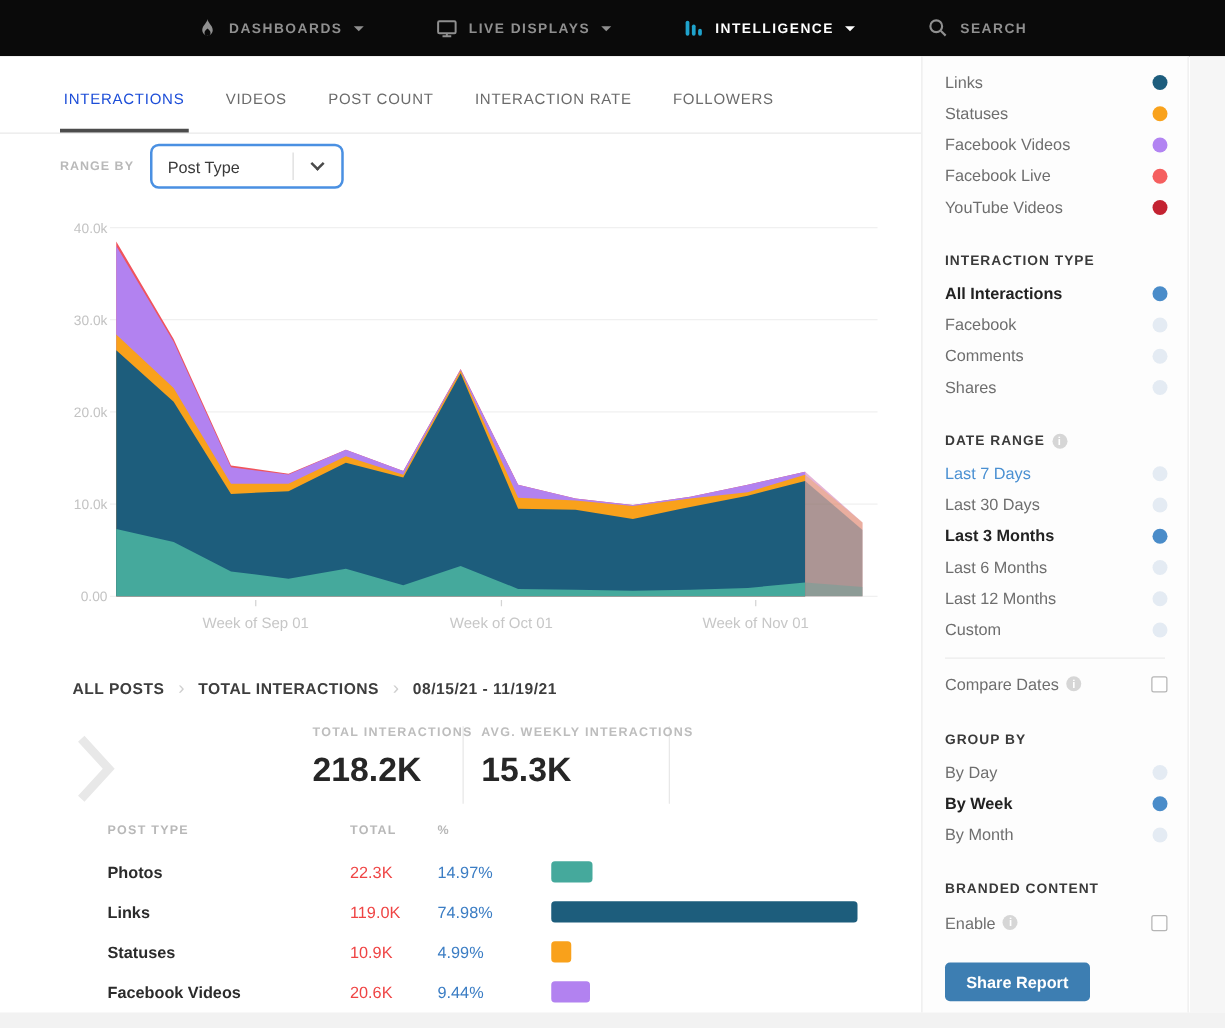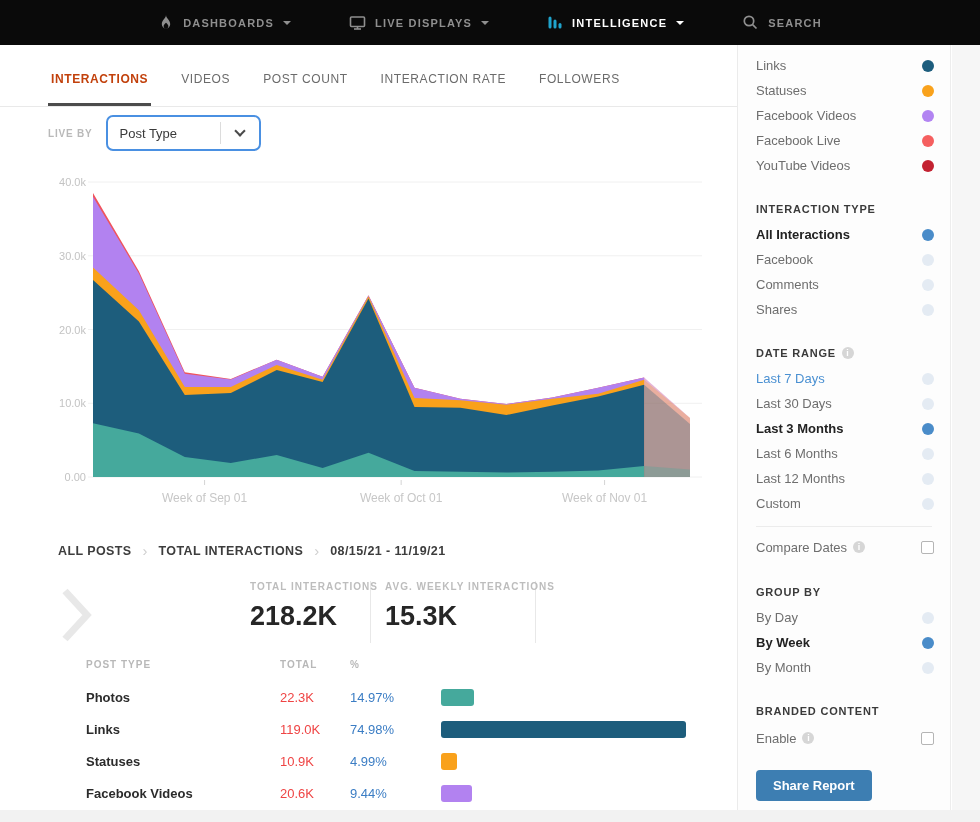--- a/index.html
+++ b/index.html
@@ -22,21 +22,21 @@
   #sidebar { position:absolute; left:737px; top:45px; width:214px; height:765px; background:#fdfdfd;
     border-left:1px solid #ebebeb; border-right:1px solid #ededed; padding:8px 0 0 18px; }
   #gutter  { position:absolute; left:952px; top:45px; width:28px; height:765px; background:#f6f6f6; }
   #bottom-strip { position:absolute; left:0; top:810px; width:980px; height:12px; background:#f2f2f2; }
 
   
   #tabs-row { position:absolute; left:0; top:10px; width:737px; height:52px;
     border-bottom:1px solid #e9e9e9; display:flex; align-items:stretch; gap:27px; padding-left:48px; }
   .tab { display:flex; align-items:center; padding:0 3px; font-size:12px; letter-spacing:.6px;
     color:#6b6b6b; cursor:pointer; border-bottom:3px solid transparent; }
-  .tab.active { color:#c2410c; font-weight:700; border-bottom-color:#4c4c4c; }
+  .tab.active { color:#1d4ed8; font-weight:400; border-bottom-color:#4c4c4c; }
 
   
   #showby-row { position:absolute; left:48px; top:62px; height:52px; display:flex; align-items:center; gap:13px; }
   #showby-label { font-size:10px; letter-spacing:.8px; color:#b9b9b9; font-weight:700; }
   #showby-select { width:155px; height:36px; border:2px solid #4a90e2; border-radius:7px; background:#fff;
     display:flex; align-items:center; cursor:pointer; }
   #showby-value { flex:1; padding-left:12px; font-size:13px; color:#3a3a3a; }
   #showby-div { width:1px; height:22px; background:#dcdcdc; }
   #showby-chev { width:38px; display:flex; align-items:center; justify-content:center; }
   #showby-chev i { display:block; width:8px; height:8px; border-right:2px solid #4a4a4a;
@@ -140,21 +140,21 @@
   <div id="content">
     <div id="tabs-row">
         <div class="tab active">INTERACTIONS</div>
         <div class="tab">VIDEOS</div>
         <div class="tab">POST COUNT</div>
         <div class="tab">INTERACTION RATE</div>
         <div class="tab">FOLLOWERS</div>
       </div>
 
     <div id="showby-row">
-      <span id="showby-label">LIVE BY</span>
+      <span id="showby-label">RANGE BY</span>
       <div id="showby-select">
         <span id="showby-value">Post Type</span>
         <span id="showby-div"></span>
         <span id="showby-chev">
             <i></i>
           </span>
       </div>
     </div>
 
     <svg id="chart-svg" width="737" height="345" viewBox="0 0 737 345">

